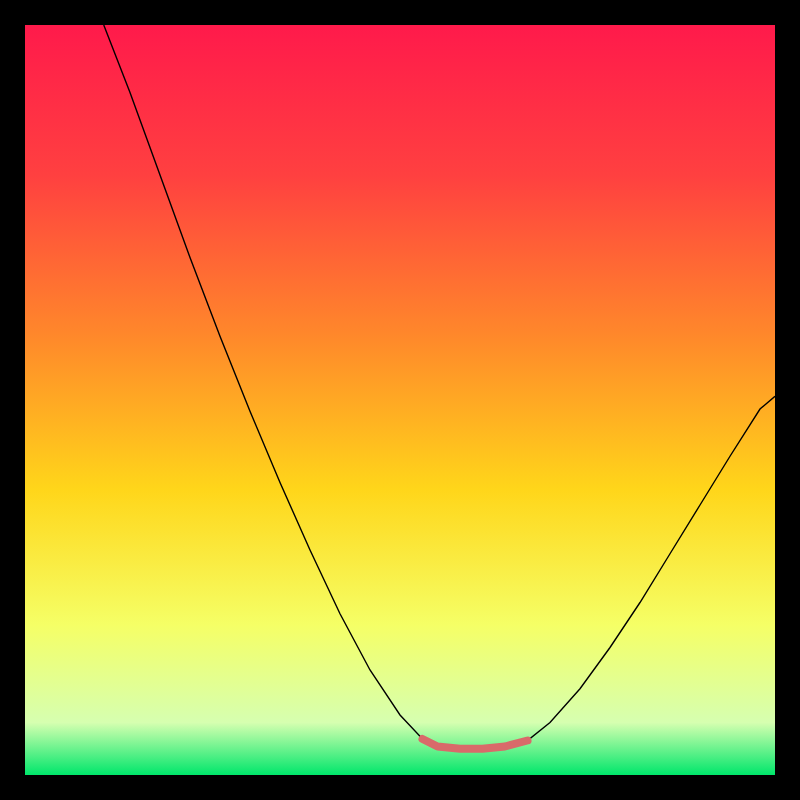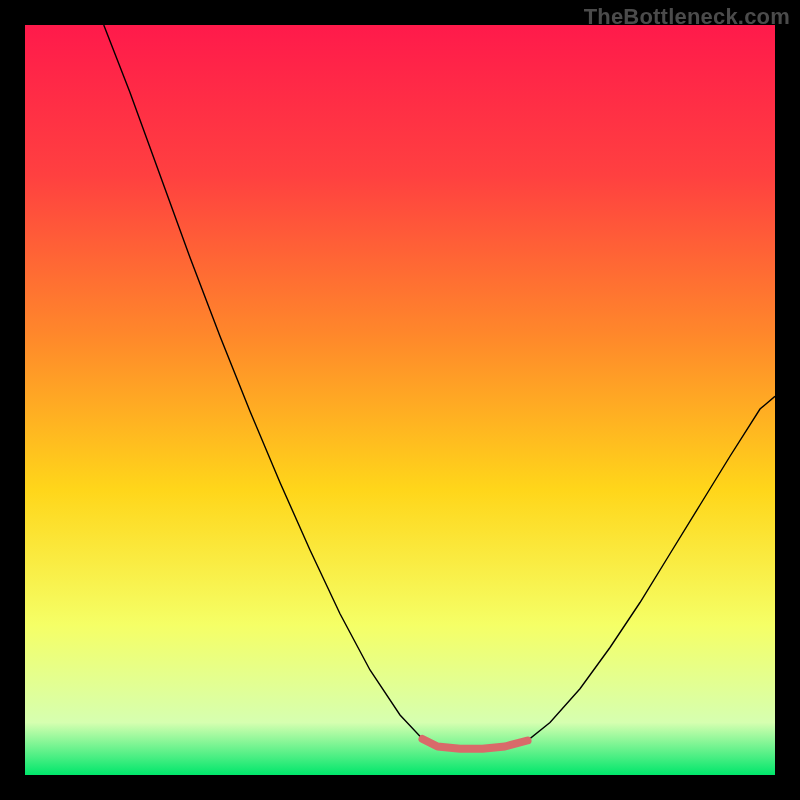--- a/index.html
+++ b/index.html
@@ -32,21 +32,20 @@
     font-size: 22px;
     font-weight: 600;
     letter-spacing: 0.2px;
     user-select: none;
   }
 </style>
 </head>
 <body>
 
 <div class="frame">
-  <div class="watermark">TheBottleneck.com</div>
   <svg class="plot" viewBox="0 0 100 100" preserveAspectRatio="none">
     <defs>
       <linearGradient id="bg-grad" x1="0" y1="0" x2="0" y2="1">
       <stop offset="0%" stop-color="#ff1a4b"></stop>
           <stop offset="20%" stop-color="#ff4040"></stop>
           <stop offset="42%" stop-color="#ff8a2a"></stop>
           <stop offset="62%" stop-color="#ffd61a"></stop>
           <stop offset="80%" stop-color="#f5ff66"></stop>
           <stop offset="93%" stop-color="#d6ffb0"></stop>
           <stop offset="100%" stop-color="#00e66b"></stop>

